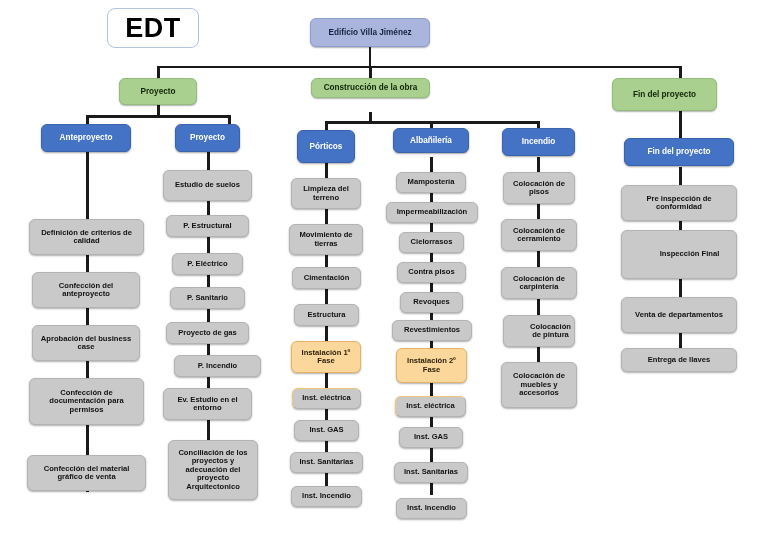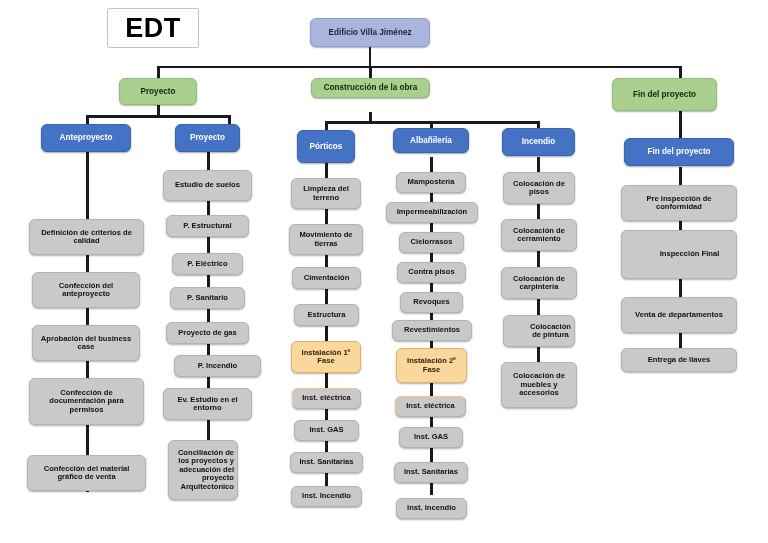--- a/index.html
+++ b/index.html
@@ -34,21 +34,21 @@
   .node .lbl {
     display: block;
     width: 100%;
     white-space: pre-line;
   }
 
   
   .n-title {
     background: #ffffff;
     border: 1.5px solid #b4c4dd;
-    border-radius: 2px;
+    border-radius: 8px;
     color: #000000;
     font-size: 27px;
     font-weight: bold;
     letter-spacing: 0.5px;
   }
   .n-root {
     background: #a9b5dd;
     border: 1px solid #8e9dcb;
     color: #16213e;
     font-size: 8.2px;
@@ -219,21 +219,21 @@
   </div>
   <div class="node n-task" style="left:166px; top:322px; width:83px; height:22px;">
     <span class="lbl">Proyecto de gas</span>
   </div>
   <div class="node n-task" style="left:174px; top:355px; width:87px; height:22px;">
     <span class="lbl">P. Incendio</span>
   </div>
   <div class="node n-task" style="left:163px; top:388px; width:89px; height:32px;">
     <span class="lbl">Ev. Estudio en el entorno</span>
   </div>
-  <div class="node n-task" style="left:168px; top:440px; width:70px; height:60px;text-align:right;">
+  <div class="node n-task" style="left:168px; top:440px; width:90px; height:60px;">
     <span class="lbl">Conciliación de los proyectos y adecuación del proyecto Arquitectonico</span>
   </div>
 
   <div class="node n-task" style="left:291px; top:178px; width:70px; height:31px;">
     <span class="lbl">Limpieza del terreno</span>
   </div>
   <div class="node n-task" style="left:289px; top:224px; width:74px; height:31px;">
     <span class="lbl">Movimiento de tierras</span>
   </div>
   <div class="node n-task" style="left:292px; top:267px; width:69px; height:22px;">

